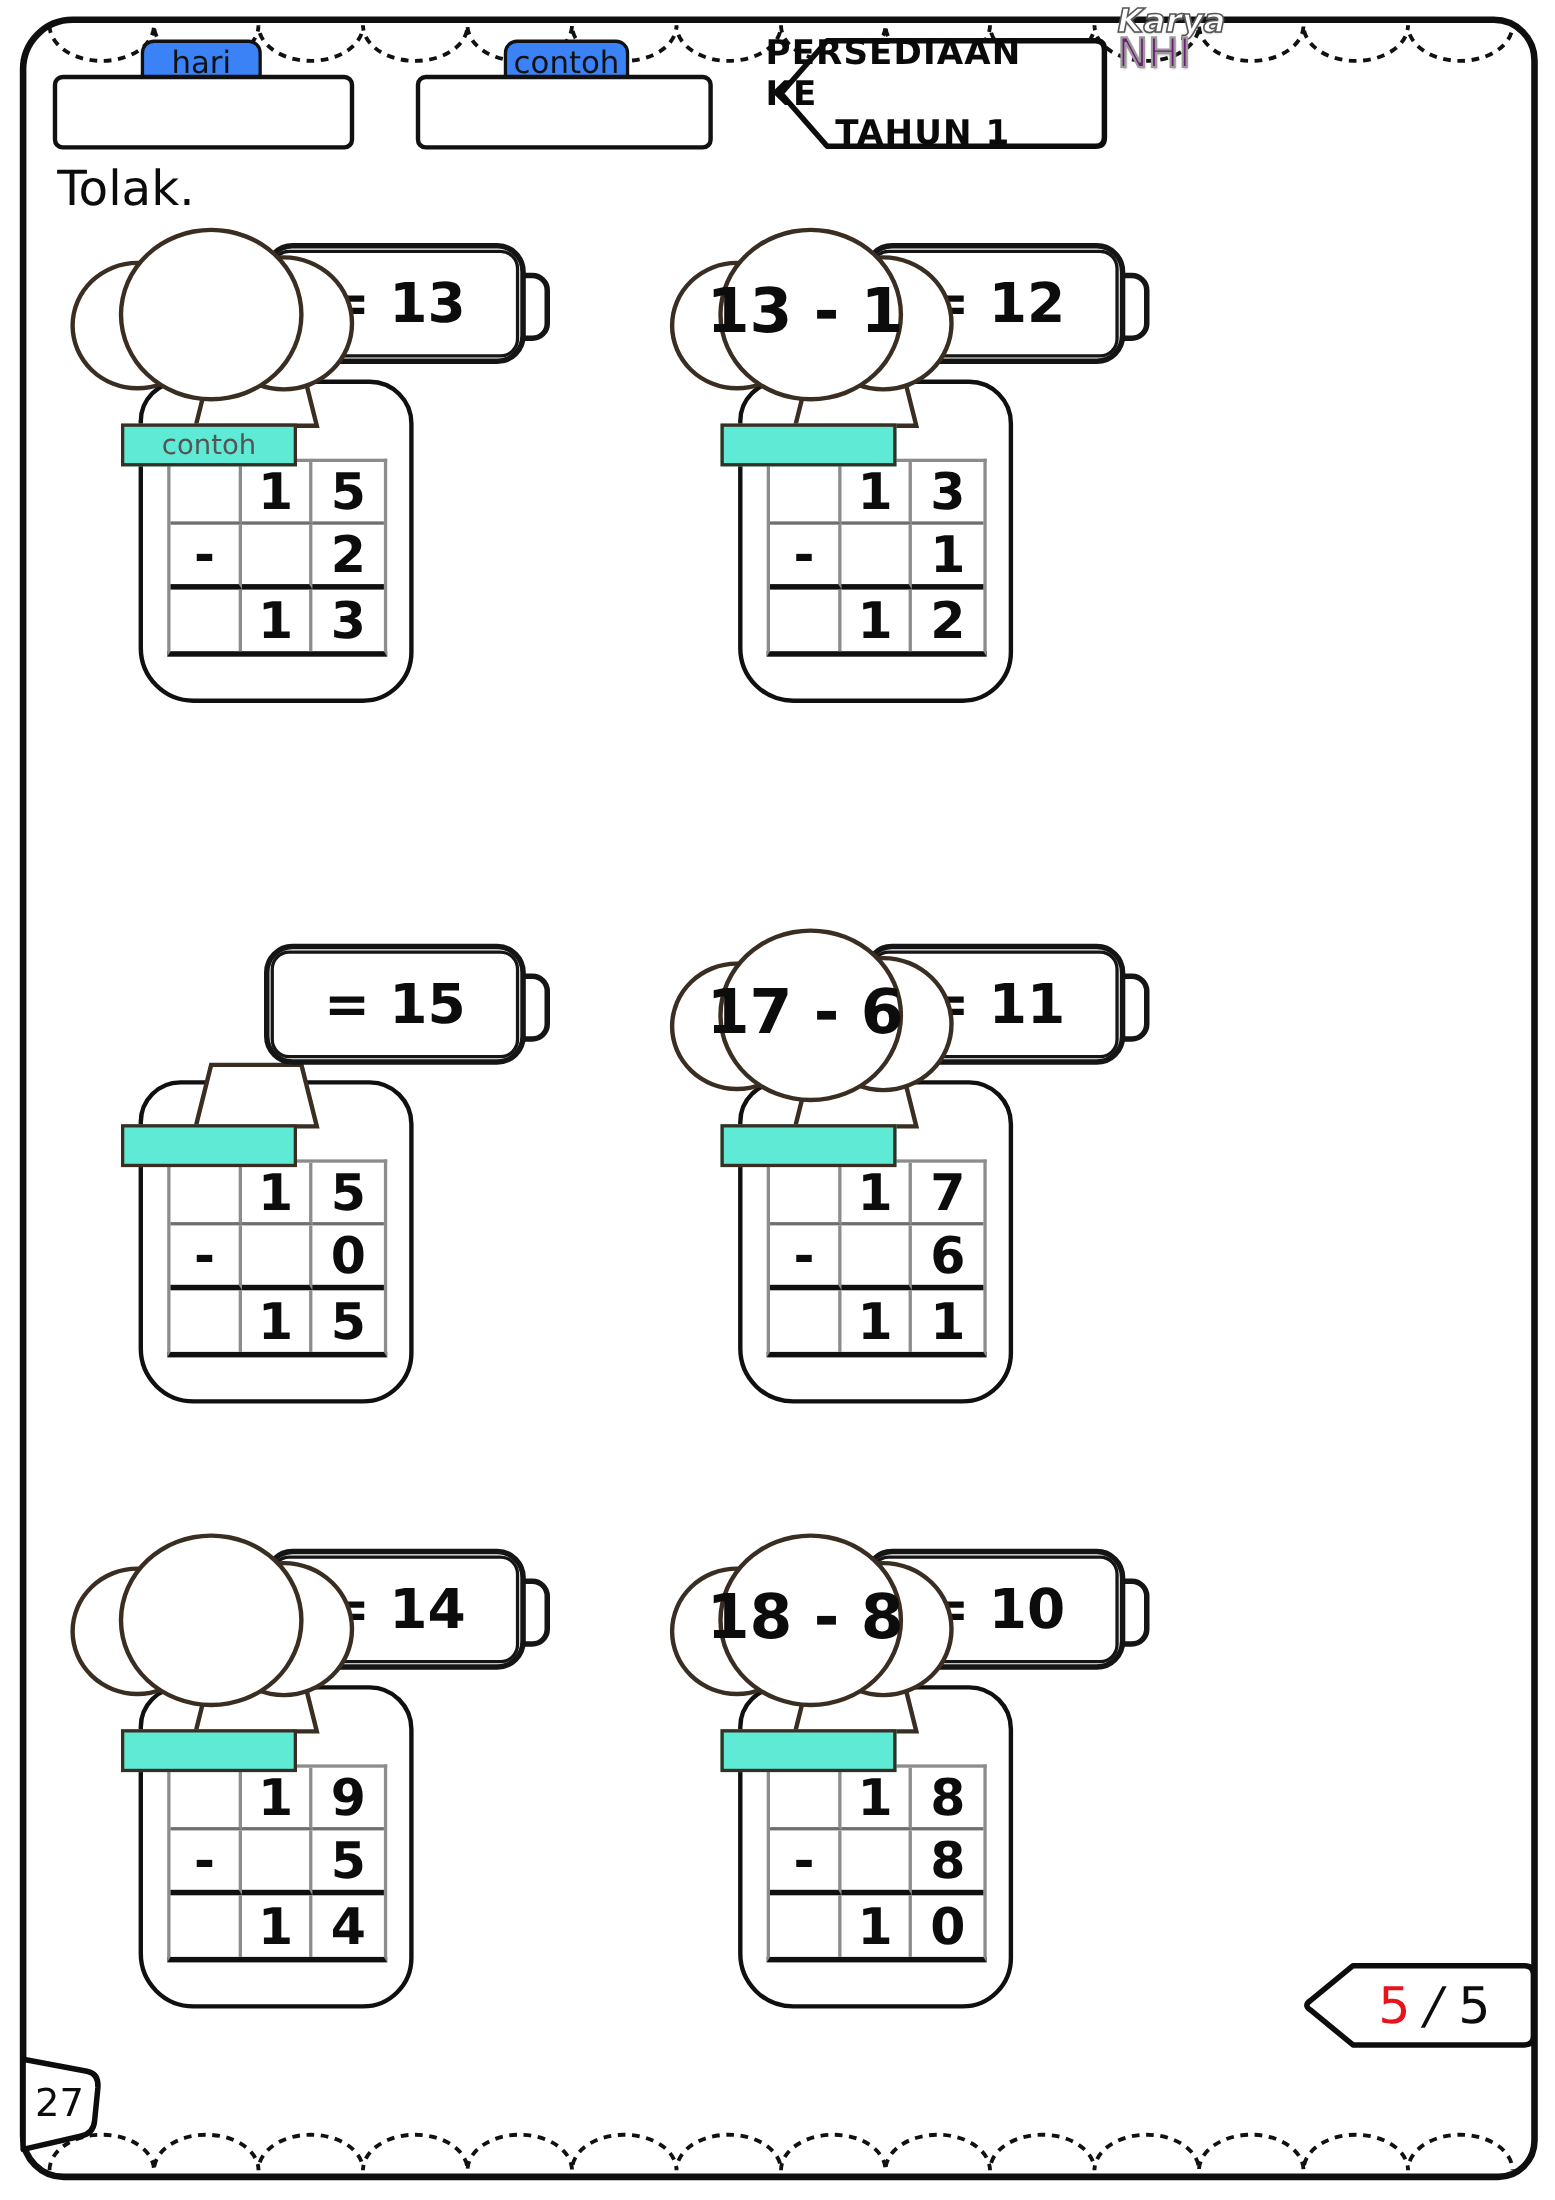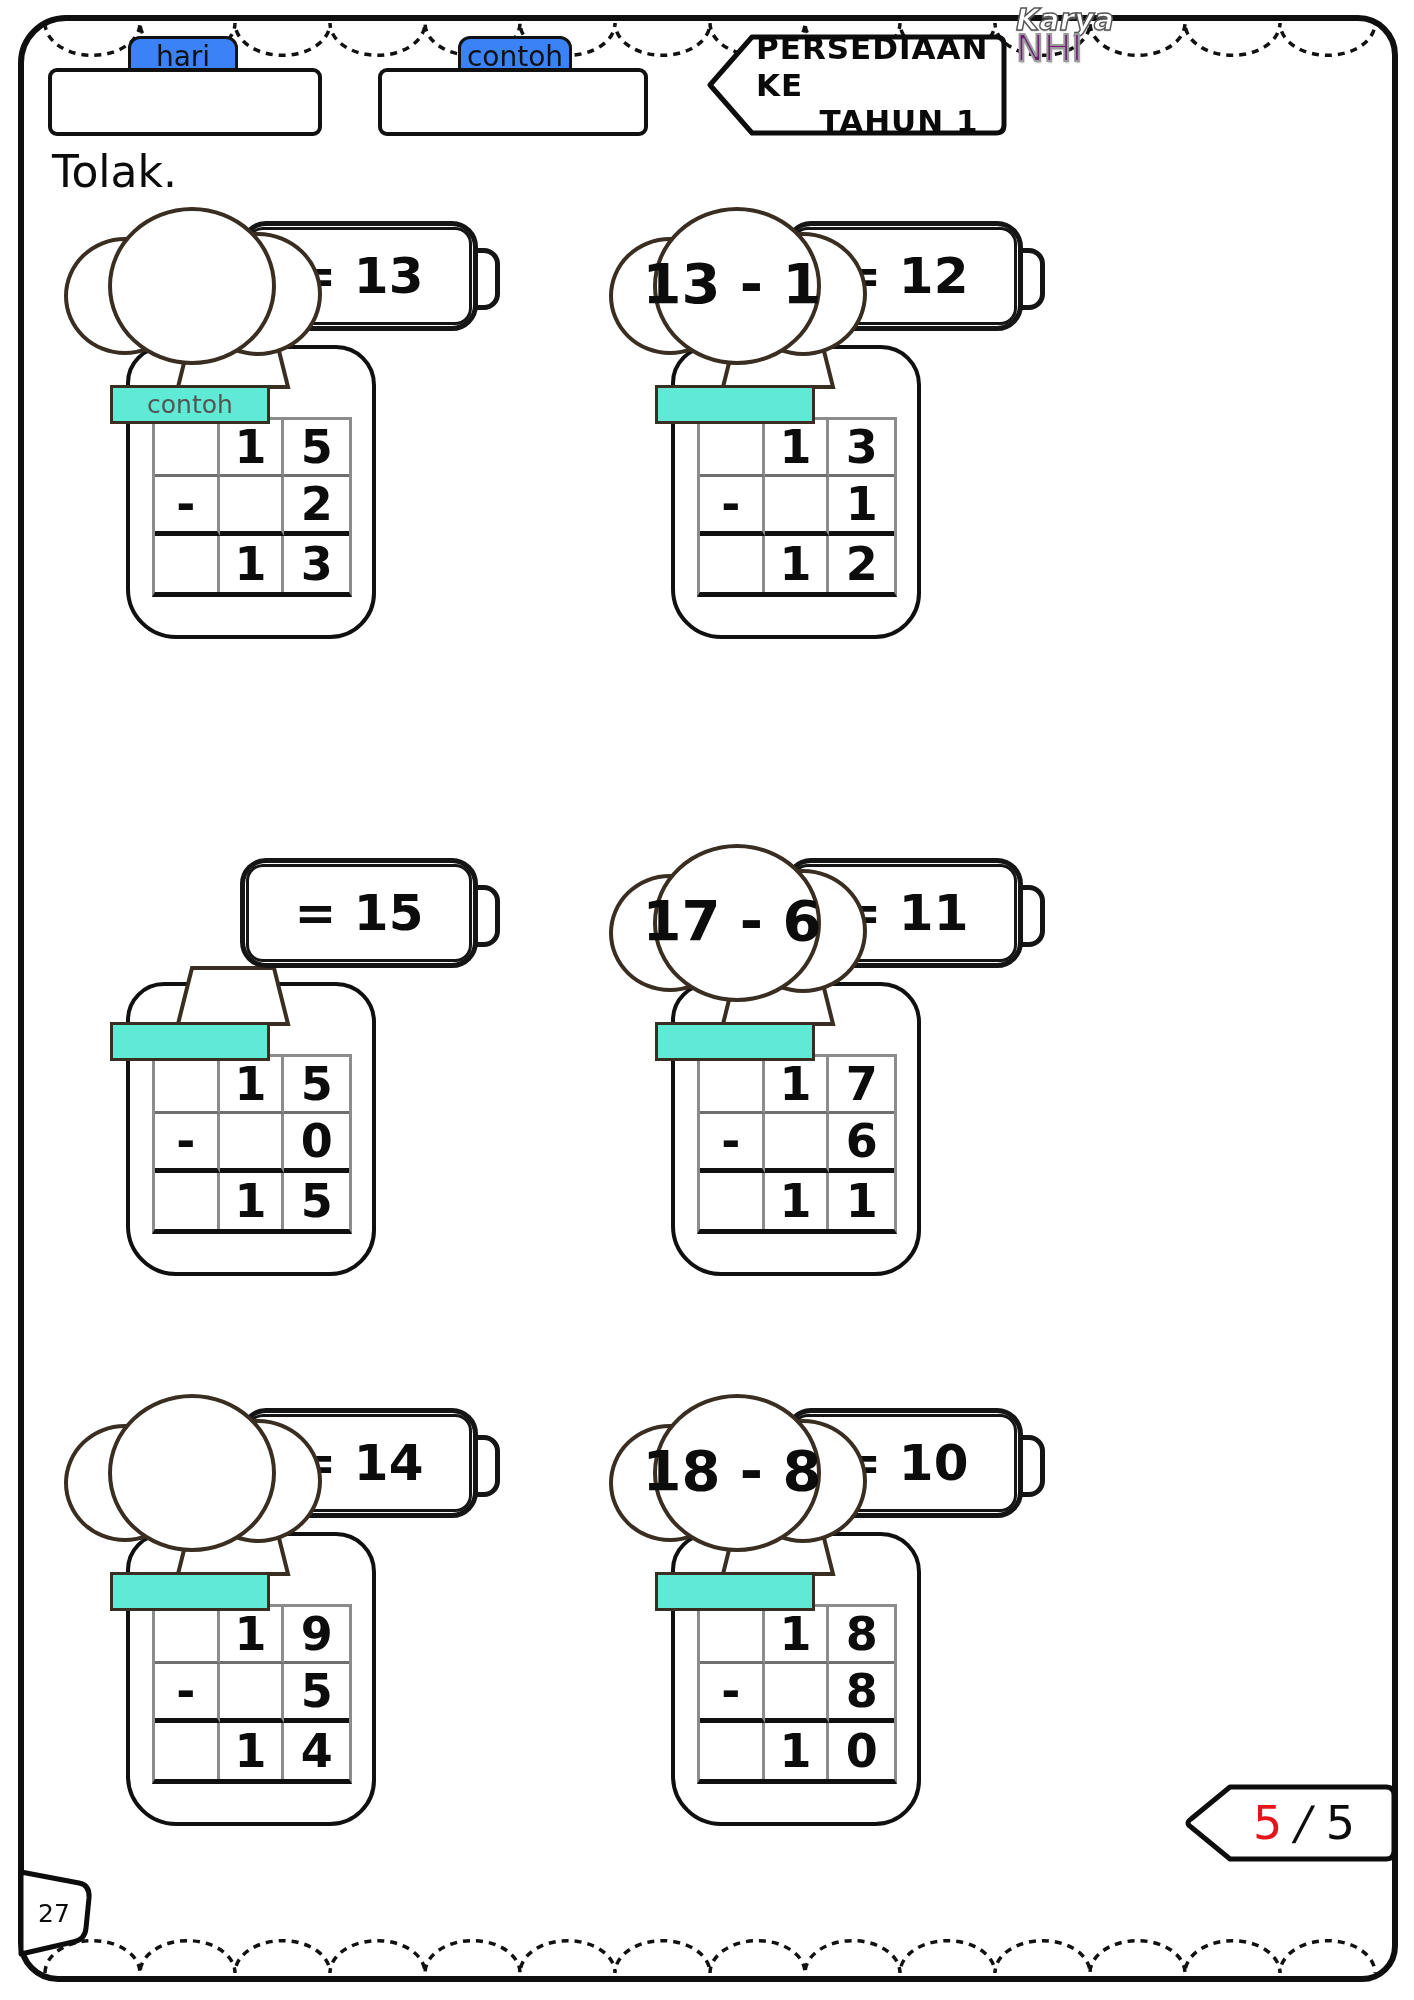--- a/index.html
+++ b/index.html
@@ -51,21 +51,21 @@
        border:5px solid #151515;border-radius:8px 16px 16px 8px;}
   .tag-outer{position:absolute;left:0;top:0;right:0;bottom:0;background:#fff;
        border:5px solid #151515;border-radius:26px;}
   .tag-inner{position:absolute;left:6px;top:6px;right:6px;bottom:6px;
        border:3px solid #151515;border-radius:17px;display:flex;align-items:center;justify-content:center;}
   .tag-inner span{font-size:50px;font-weight:600;color:#0c0c0c;}
 
   
   .pagenum-wrap{position:absolute;left:15px;top:1868px;width:92px;height:90px;z-index:8;}
   .pagenum{position:absolute;left:0;top:0;width:78px;height:90px;display:flex;align-items:center;
-       justify-content:center;font-size:25px;color:#0c0c0c;}
+       justify-content:center;font-size:35px;color:#0c0c0c;}
   .score-wrap{position:absolute;left:1178px;top:1782px;width:222px;height:82px;z-index:8;}
   .score{position:absolute;left:30px;top:0;right:0;bottom:0;display:flex;align-items:center;
        justify-content:center;font-size:46px;gap:14px;color:#0c0c0c;}
   .score .current{color:#e8141b;}
   .score .slash{transform:skewX(-12deg);}
 </style>
 </head>
 <body>
 
 <div class="page">
@@ -84,21 +84,21 @@
   <div class="fill-box" style="left:48px;top:68px;width:266px;height:60px;"></div>
 
   <div class="tab" style="left:458px;top:36px;width:108px;height:34px;">
     <span>contoh</span>
   </div>
   <div class="fill-box" style="left:378px;top:68px;width:262px;height:60px;"></div>
 
   <svg class="deco" style="left:698px;top:32px;" width="314" height="108" viewBox="0 0 314 108">
     <path d="M 54 5 H 298 Q 306 5 306 13 V 93 Q 306 101 298 101 H 54 L 12 53 Z" fill="#fff" stroke="#0d0d0d" stroke-width="5" stroke-linejoin="round"></path>
   </svg>
-  <div class="badge-text" style="left:756px;top:32px;width:286px;height:106px;">
+  <div class="badge-text" style="left:696px;top:32px;width:286px;height:106px;">
     <div>PERSEDIAAN KE</div>
     <div>TAHUN 1</div>
   </div>
 
   <div class="logo">
     <div class="logo-script">Karya</div>
     <div class="logo-main">NHI</div>
   </div>
 
   <div class="instruction">Tolak.</div>

